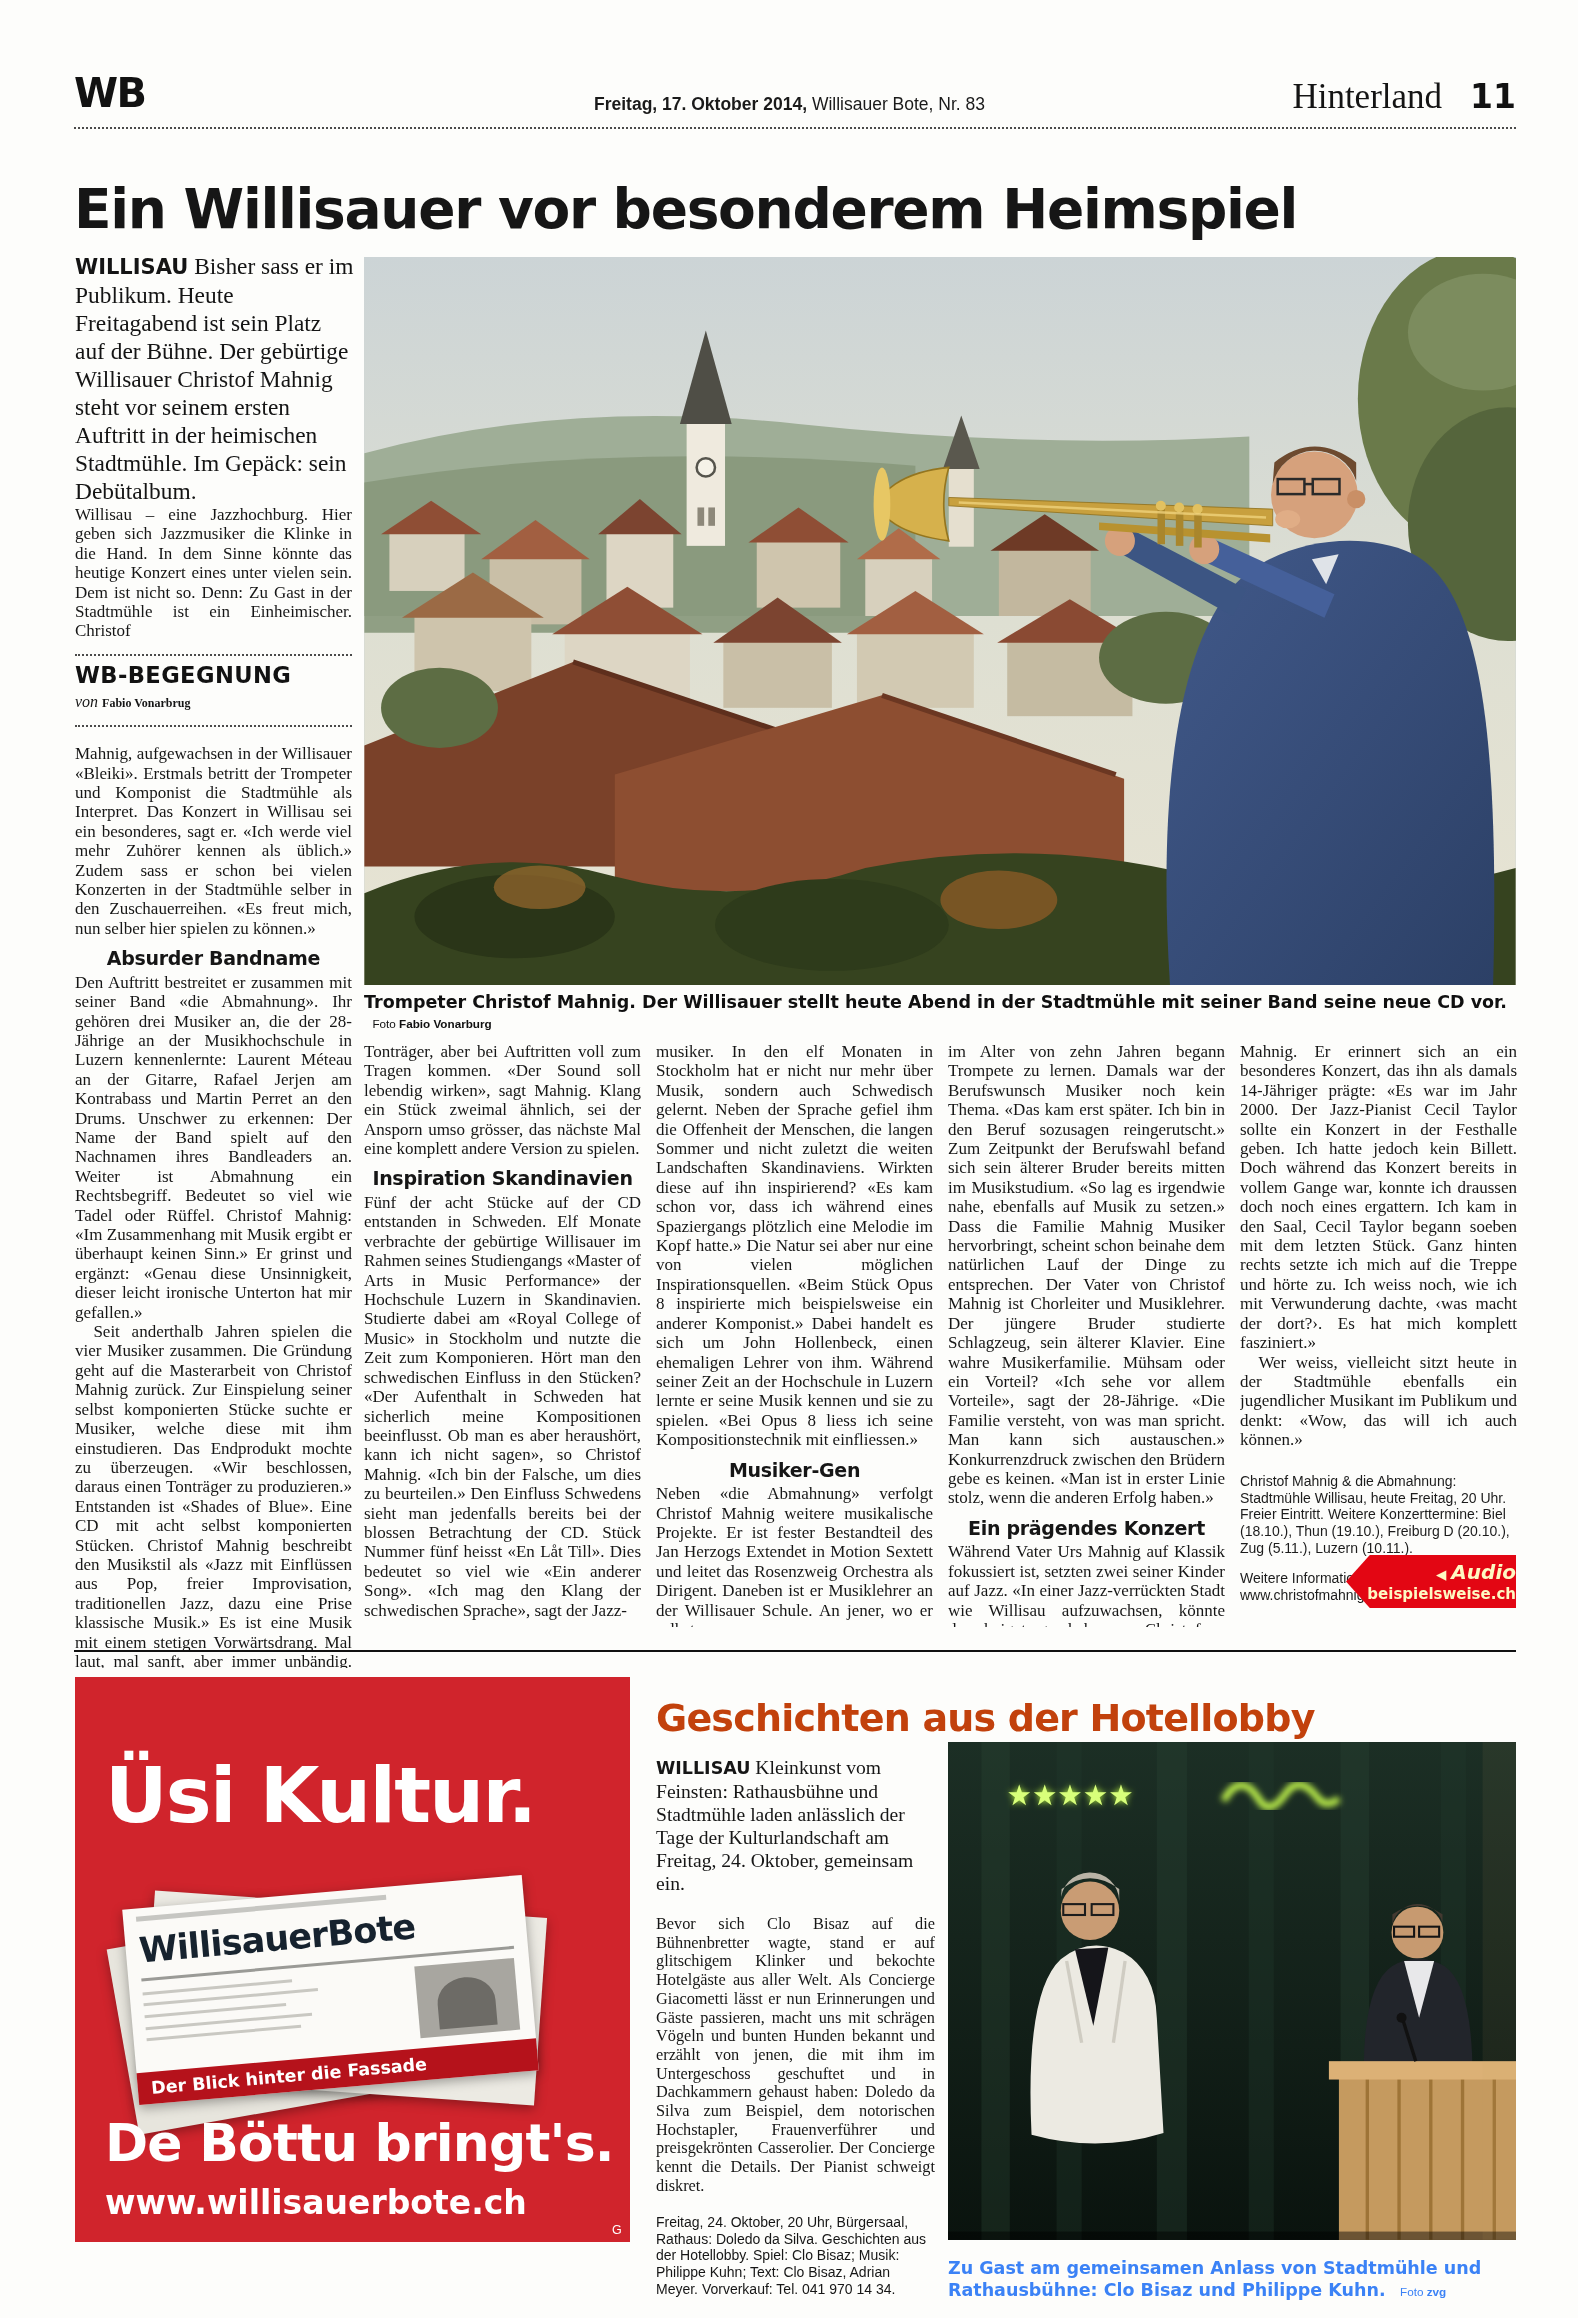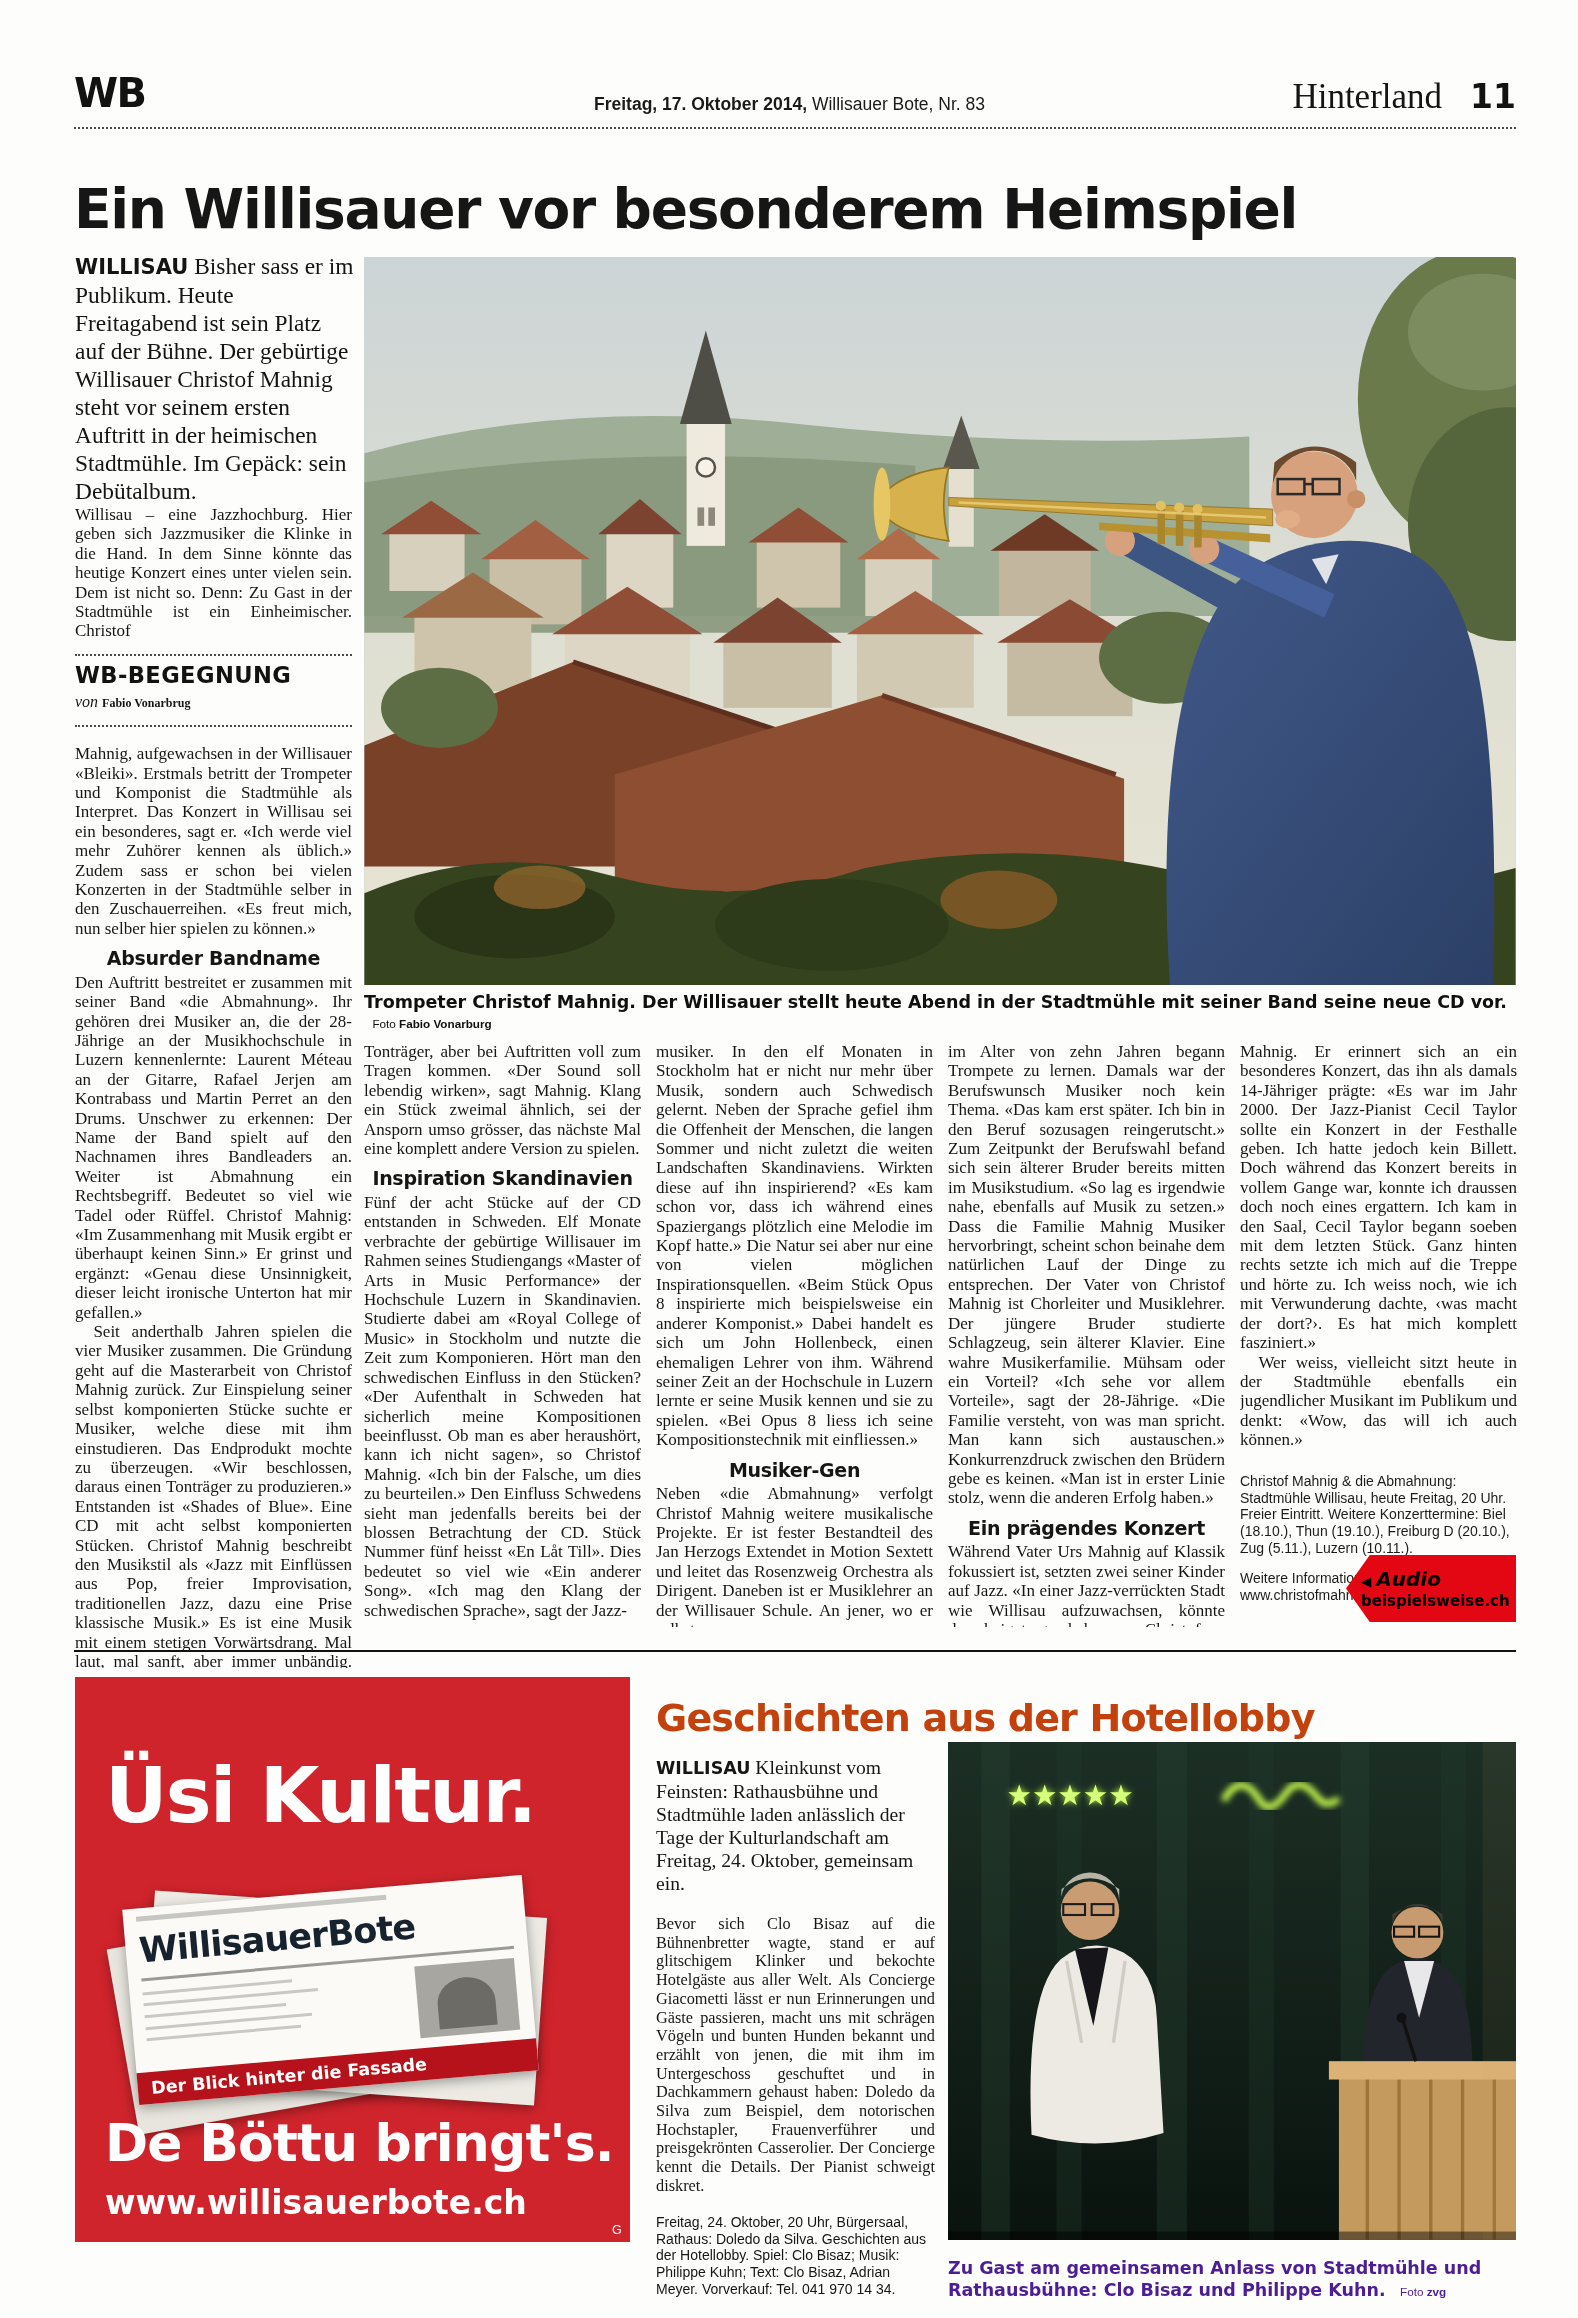--- a/index.html
+++ b/index.html
@@ -51,24 +51,24 @@
 
   
   .photo-main{position:absolute;left:364px;top:257px;width:1152px;height:728px;overflow:hidden;background:#cfd6d6;}
   .photo-main svg{display:block;}
   .caption-main{position:absolute;left:364px;top:992px;width:1152px;
                 font-family:"DejaVu Sans",sans-serif;font-weight:700;font-size:17.5px;color:#101010;}
   .credit{font-family:"Liberation Sans",sans-serif;font-weight:400;font-size:11.7px;margin-left:8.4px;}
   .credit-name{font-family:"Liberation Sans",sans-serif;font-weight:700;font-size:11.7px;}
 
   
-  .audio-badge{position:absolute;left:1346px;top:1555px;width:170px;height:67px;background:#e30613;
+  .audio-badge{position:absolute;left:1346px;top:1555px;width:170px;height:53px;background:#e30613;
                clip-path:polygon(0 50%,14% 0,100% 0,100% 100%,14% 100%);
-               color:#000000;font-family:"DejaVu Sans",sans-serif;font-weight:800;
-               display:flex;flex-direction:column;justify-content:center;align-items:flex-start;
+               color:#fef9c3;font-family:"DejaVu Sans",sans-serif;font-weight:800;
+               display:flex;flex-direction:column;justify-content:center;align-items:flex-end;
                padding-left:15px;box-sizing:border-box;cursor:pointer;}
   .audio-label{font-size:20px;font-style:italic;line-height:22px;}
   .audio-label .arr{font-style:normal;font-size:13.4px;margin-right:5px;}
   .audio-url{font-size:15px;line-height:16.7px;}
 
   
   .section-rule{position:absolute;left:74px;right:63px;top:1650px;border-top:2.5px solid #111;}
 
   
   .ad{position:absolute;left:75px;top:1677px;width:555px;height:565px;background:#d0242c;overflow:hidden;}
@@ -101,21 +101,21 @@
   .hotel-headline{position:absolute;left:656px;top:1696px;width:860px;
                   font-family:"DejaVu Sans",sans-serif;font-weight:700;font-size:38px;
                   letter-spacing:-0.8px;color:#c2410c;}
   .hotel-col{position:absolute;left:656px;top:1756px;width:279px;color:#161616;}
   .hotel-lead{font-size:19.6px;line-height:23px;}
   .hotel-lead .lead-tag2{font-size:17.5px;}
   .hotel-body{margin-top:20px;font-size:16.3px;line-height:18.7px;text-align:justify;}
   .hotel-info{margin-top:18.4px;font-family:"Liberation Sans",sans-serif;font-size:14px;line-height:16.7px;}
   .photo-hotel{position:absolute;left:948px;top:1742px;width:568px;height:498px;overflow:hidden;background:#10201a;}
   .caption-hotel{position:absolute;left:948px;top:2257px;width:568px;
-                 font-family:"DejaVu Sans",sans-serif;font-weight:700;font-size:17.5px;line-height:22px;color:#4c1d95;}
+                 font-family:"DejaVu Sans",sans-serif;font-weight:700;font-size:17.5px;line-height:22px;color:#3b82f6;}
 </style>
 </head>
 <body>
 
 <div class="page">
 
   <div class="masthead">WB</div>
   <div class="dateline">
     <span class="b">Freitag, 17. Oktober 2014,</span><span> Willisauer Bote, Nr. 83</span>
   </div>

